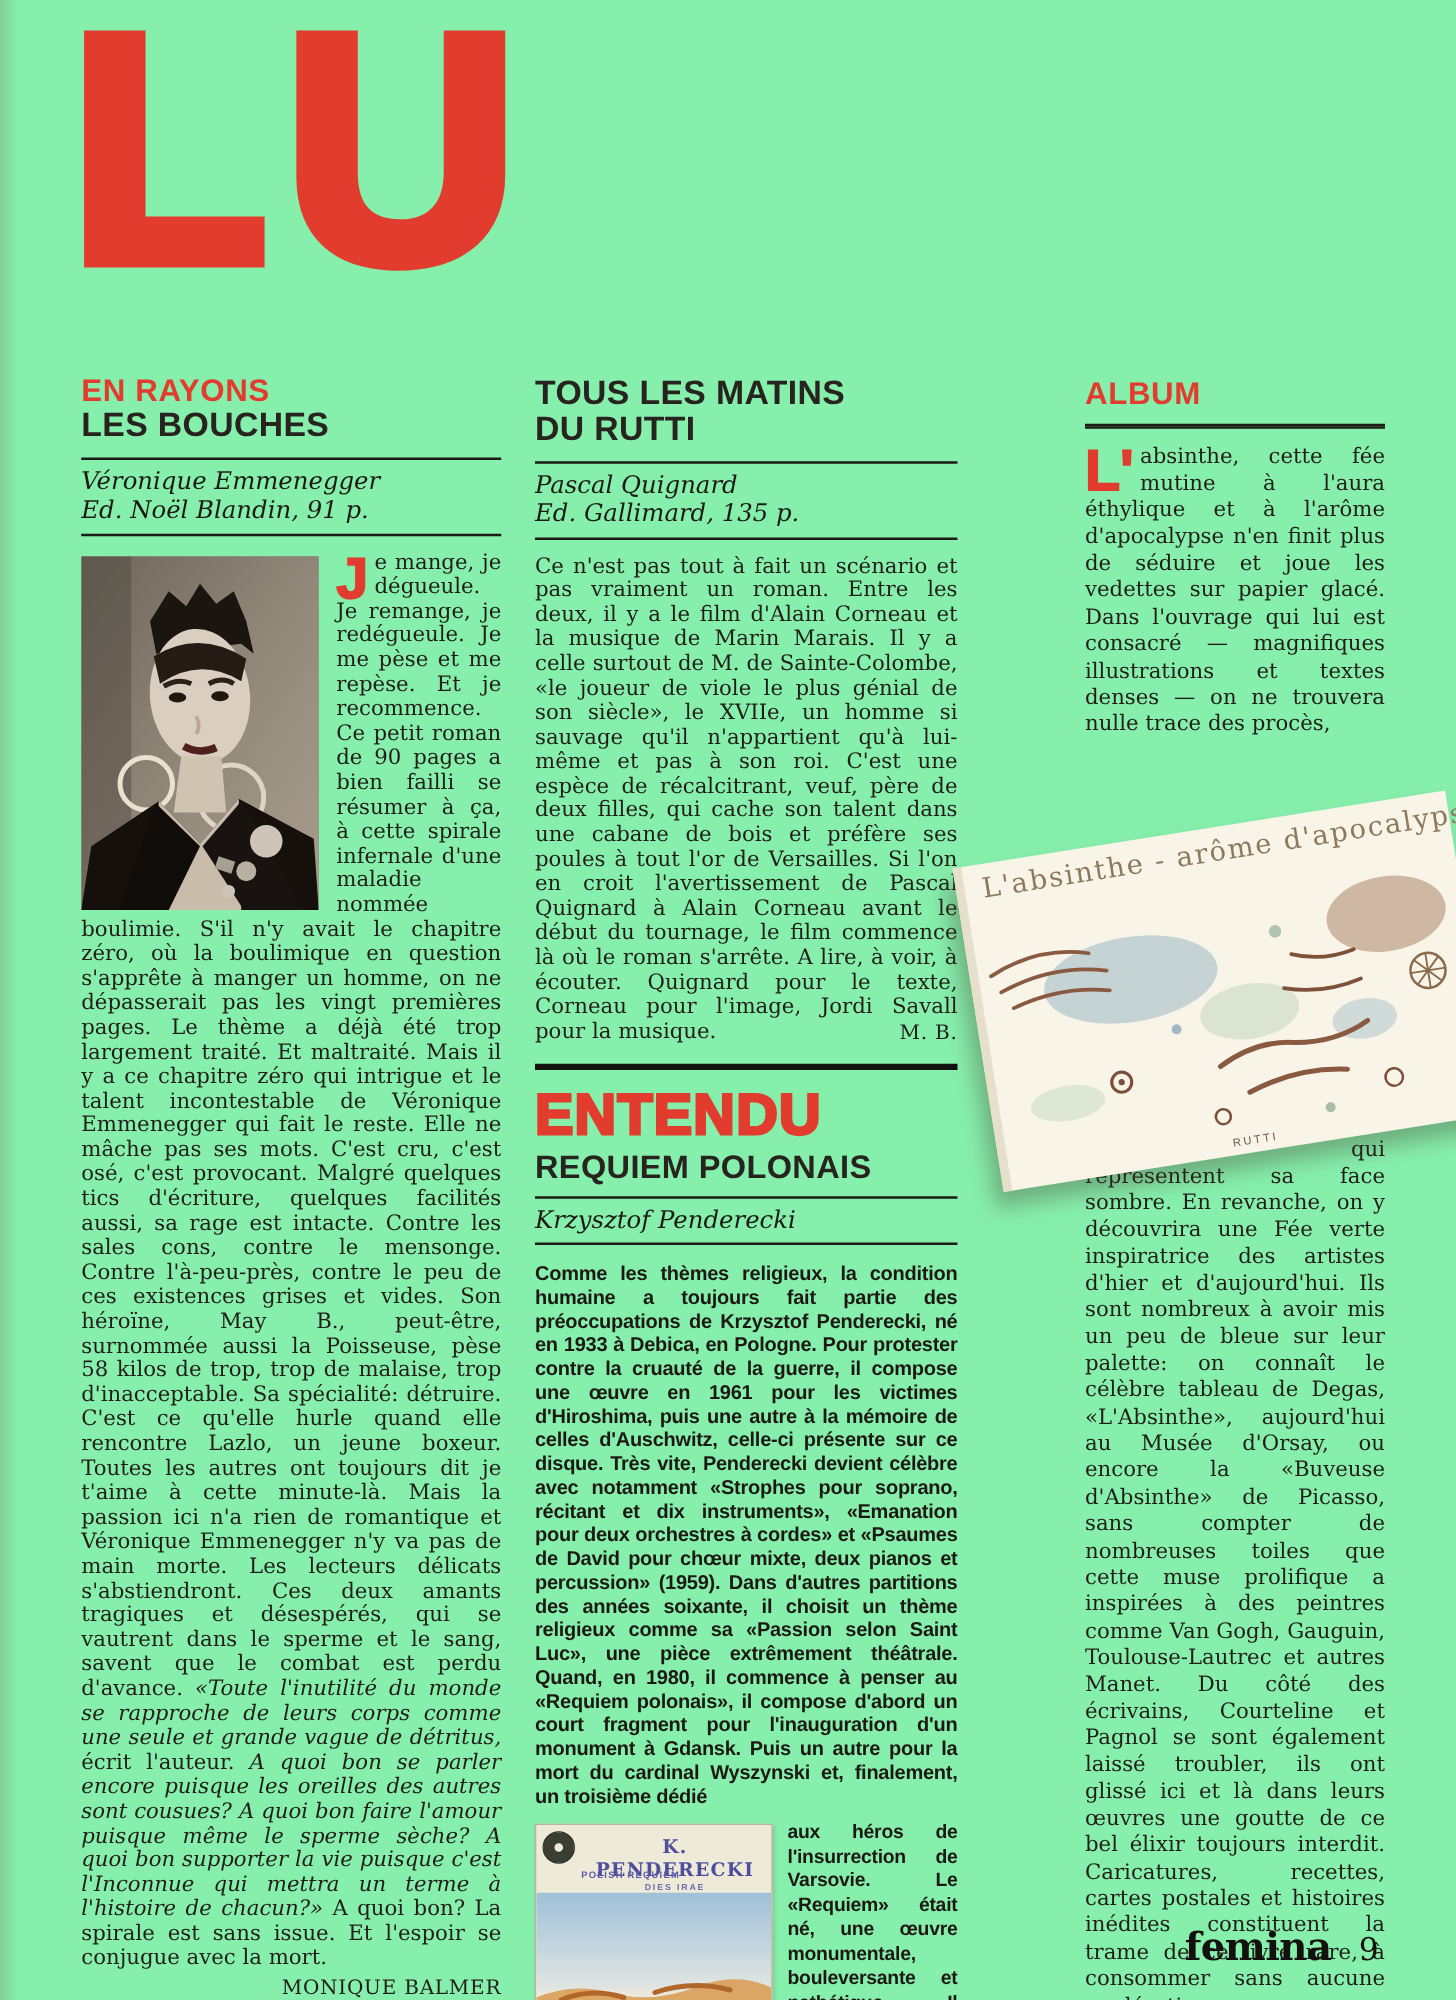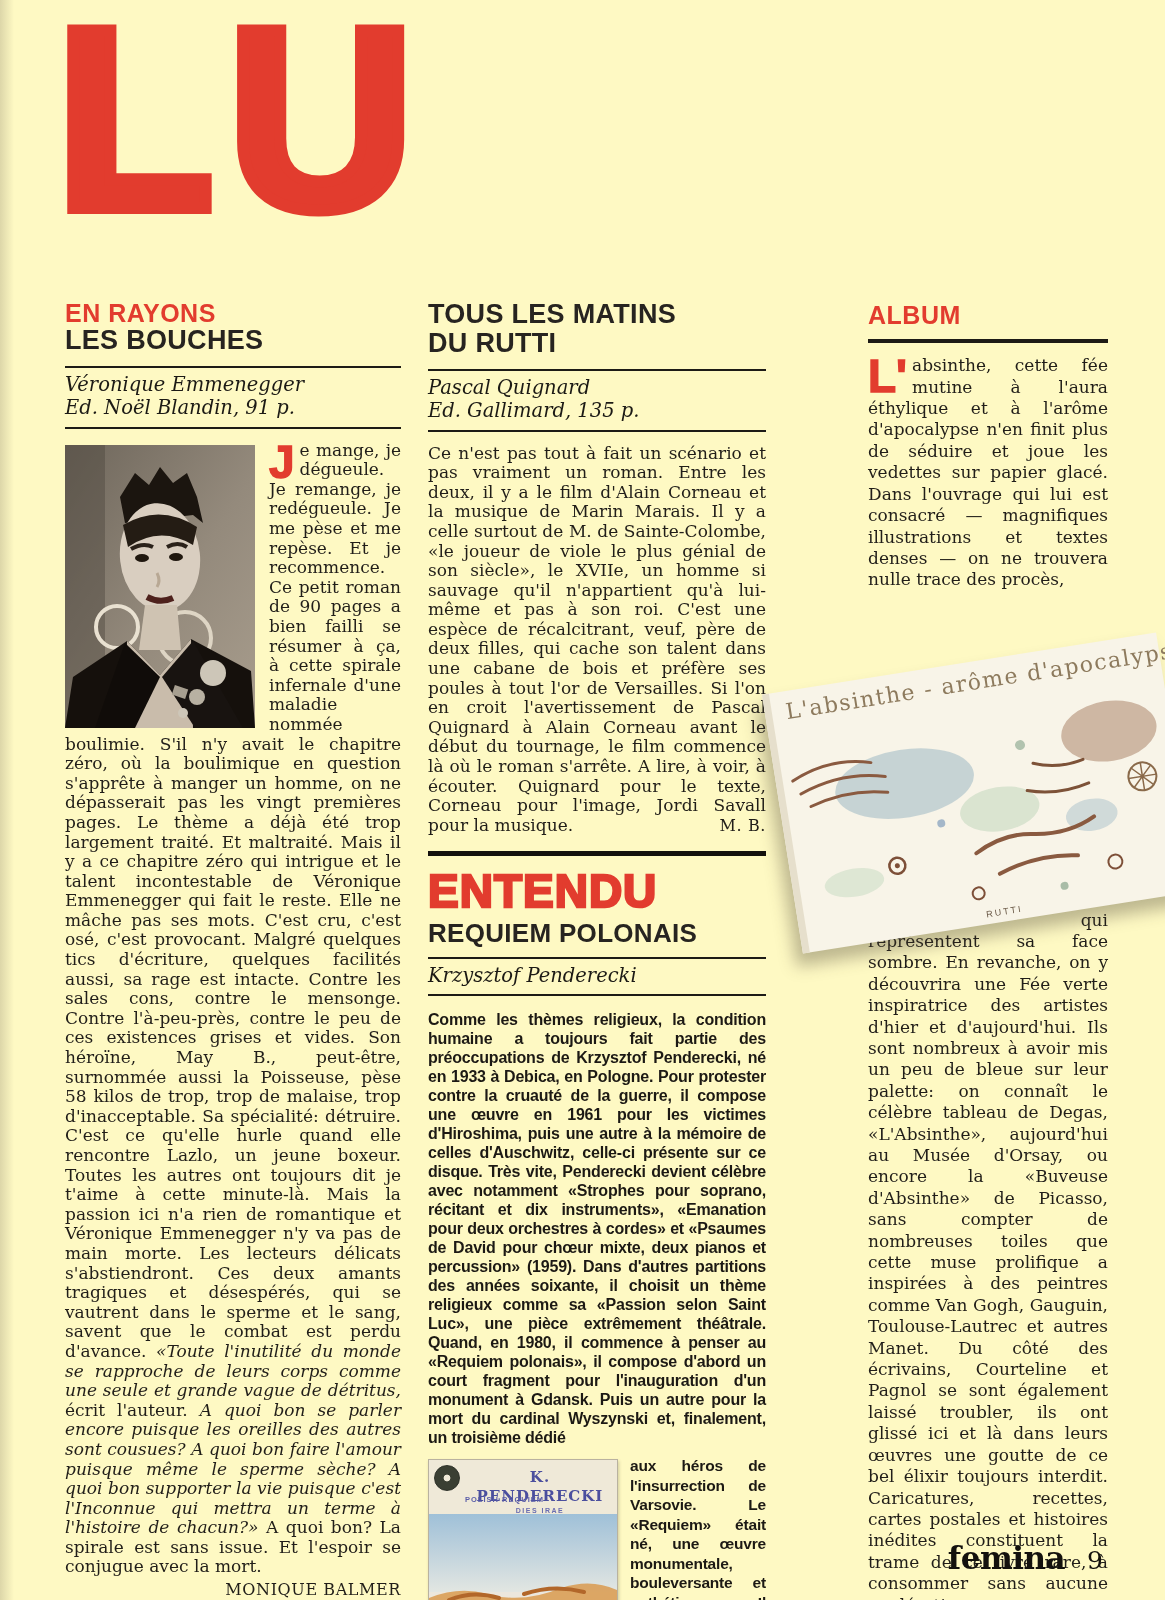--- a/index.html
+++ b/index.html
@@ -1,18 +1,18 @@
 <!DOCTYPE html>
 <html><head>
 <meta charset="utf-8">
 <style>
   html,body{margin:0;padding:0;background:#d8d4c6;}
   .page{
     position:relative; width:1165px; height:1600px; margin:0 auto;
-    background:#fef9c3; overflow:hidden;
+    background:#86efac; overflow:hidden;
     font-family:"DejaVu Serif", serif; color:#211e19;
   }
   .page::before{ 
     content:""; position:absolute; left:0; top:0; bottom:0; width:14px;
     background:linear-gradient(90deg, rgba(120,110,90,.25), rgba(120,110,90,0));
     pointer-events:none;
   }
 
   
   .lu{

